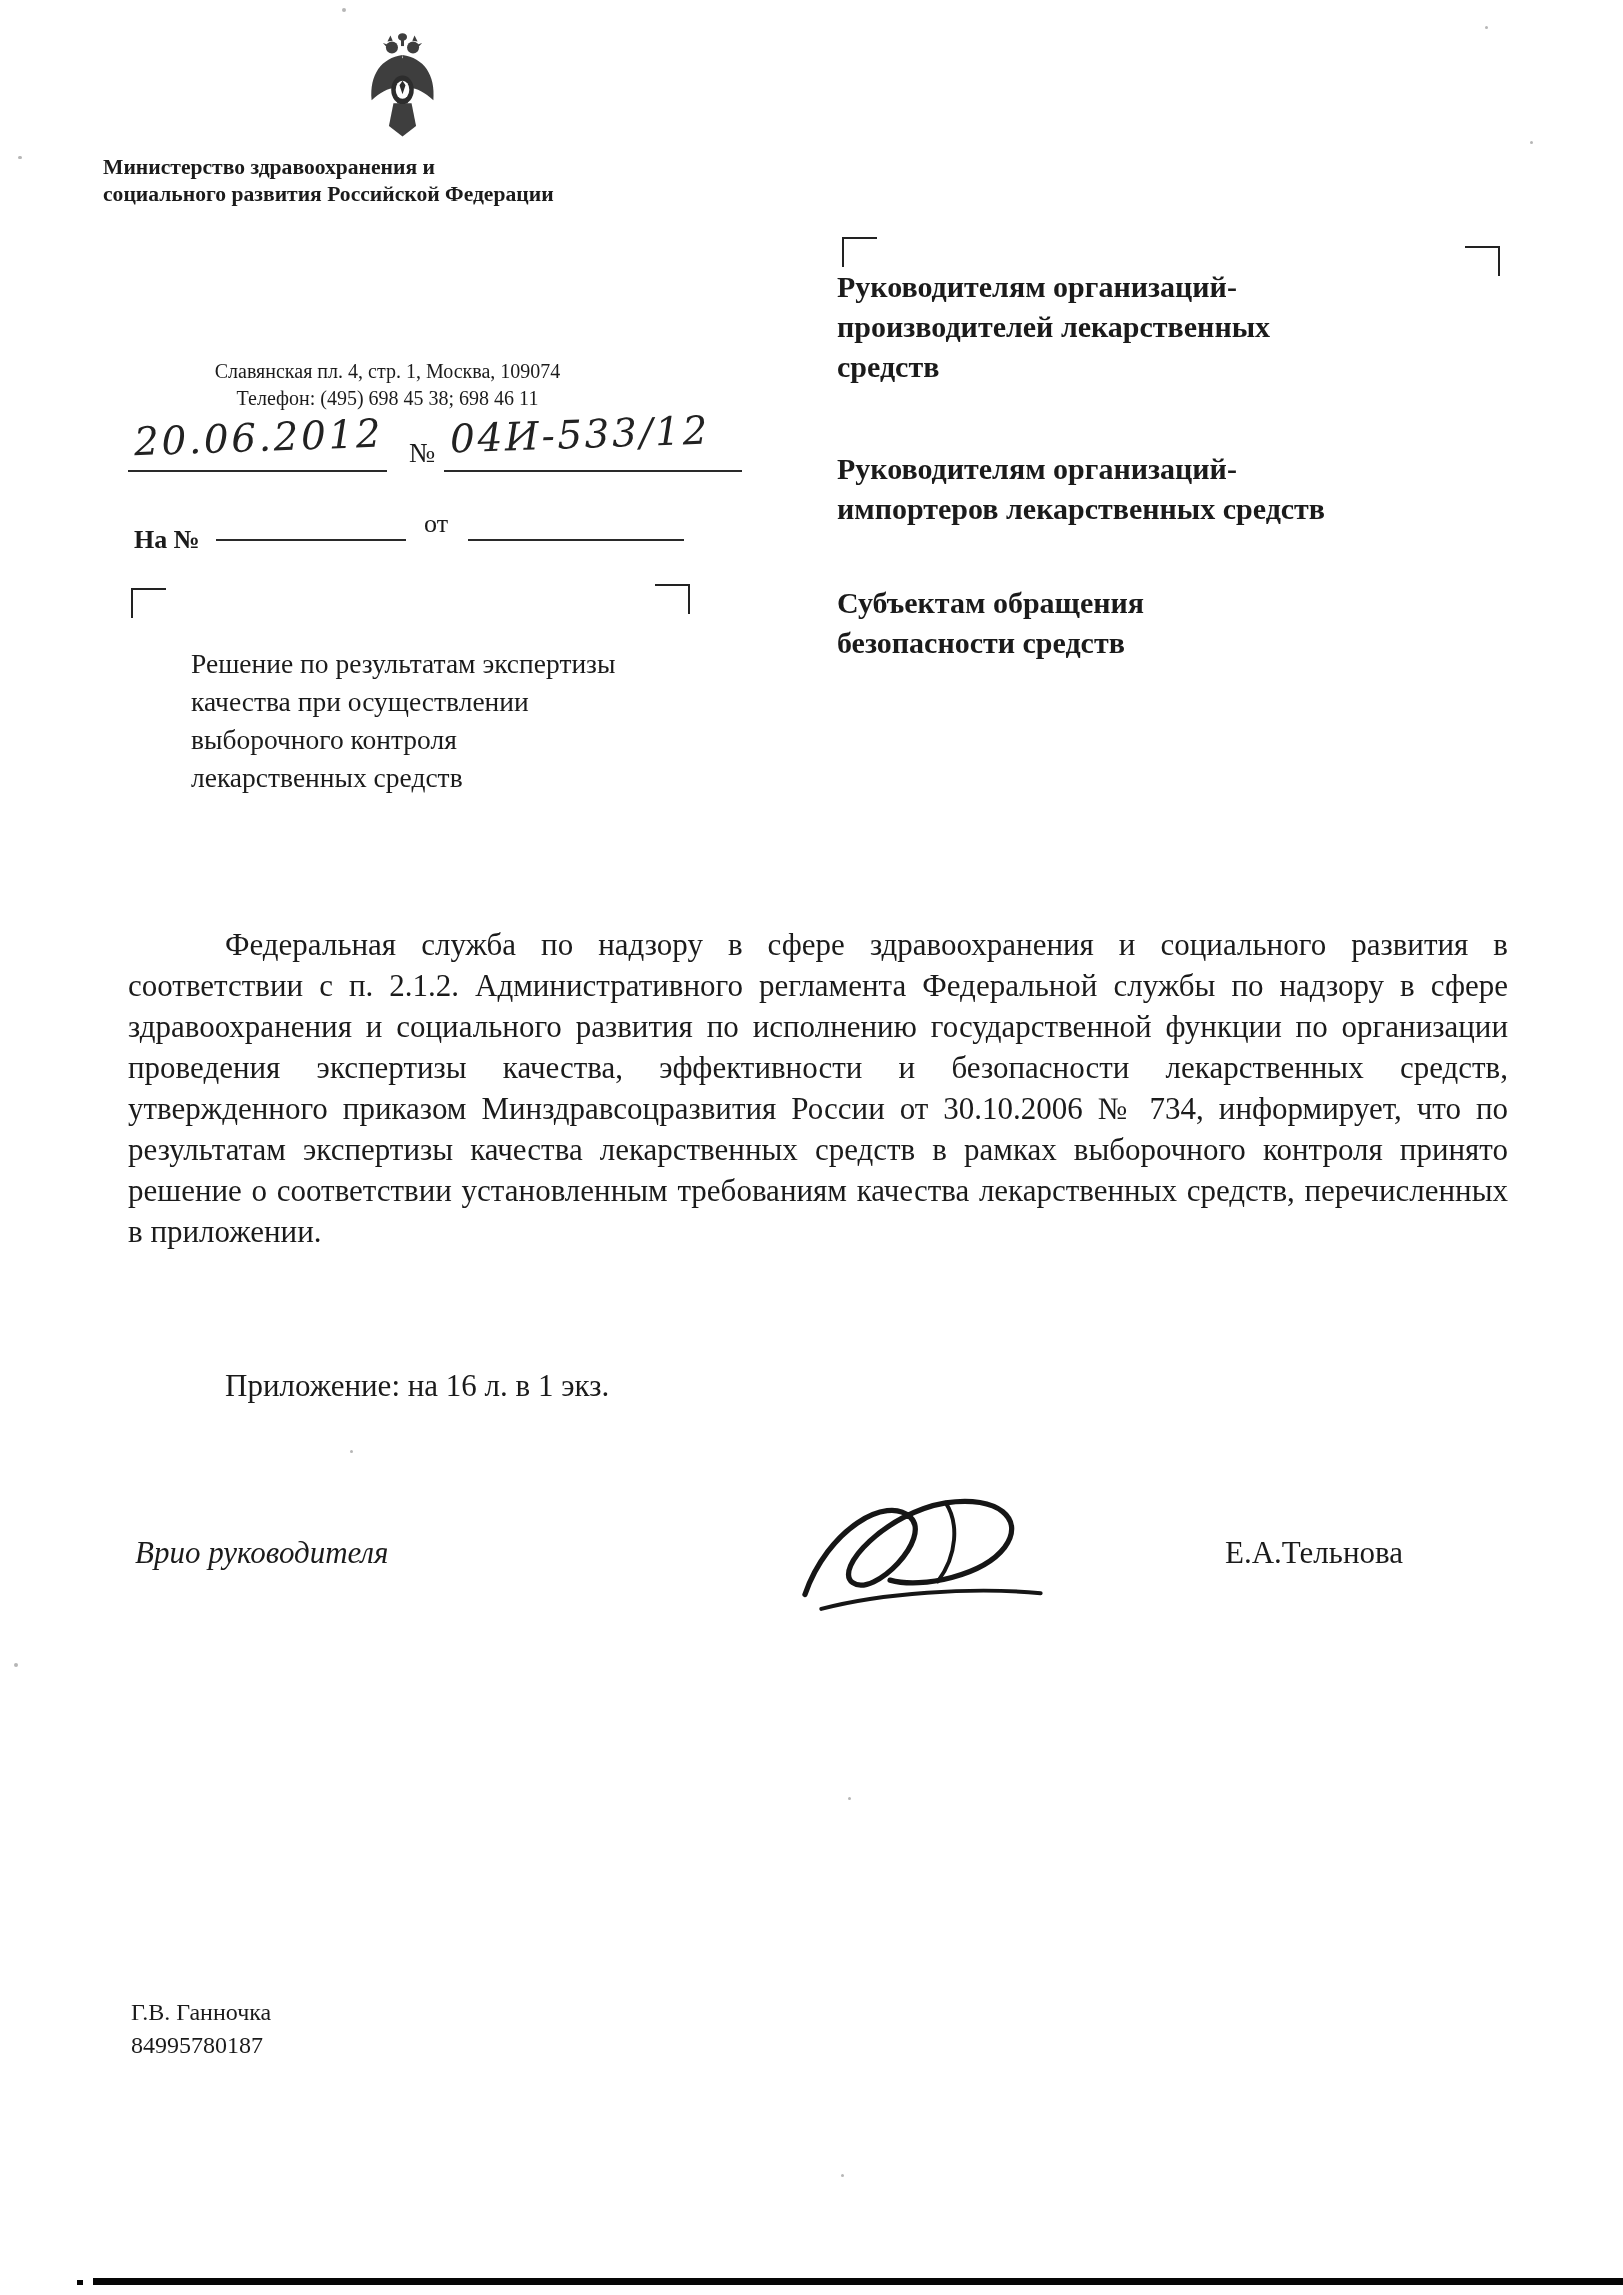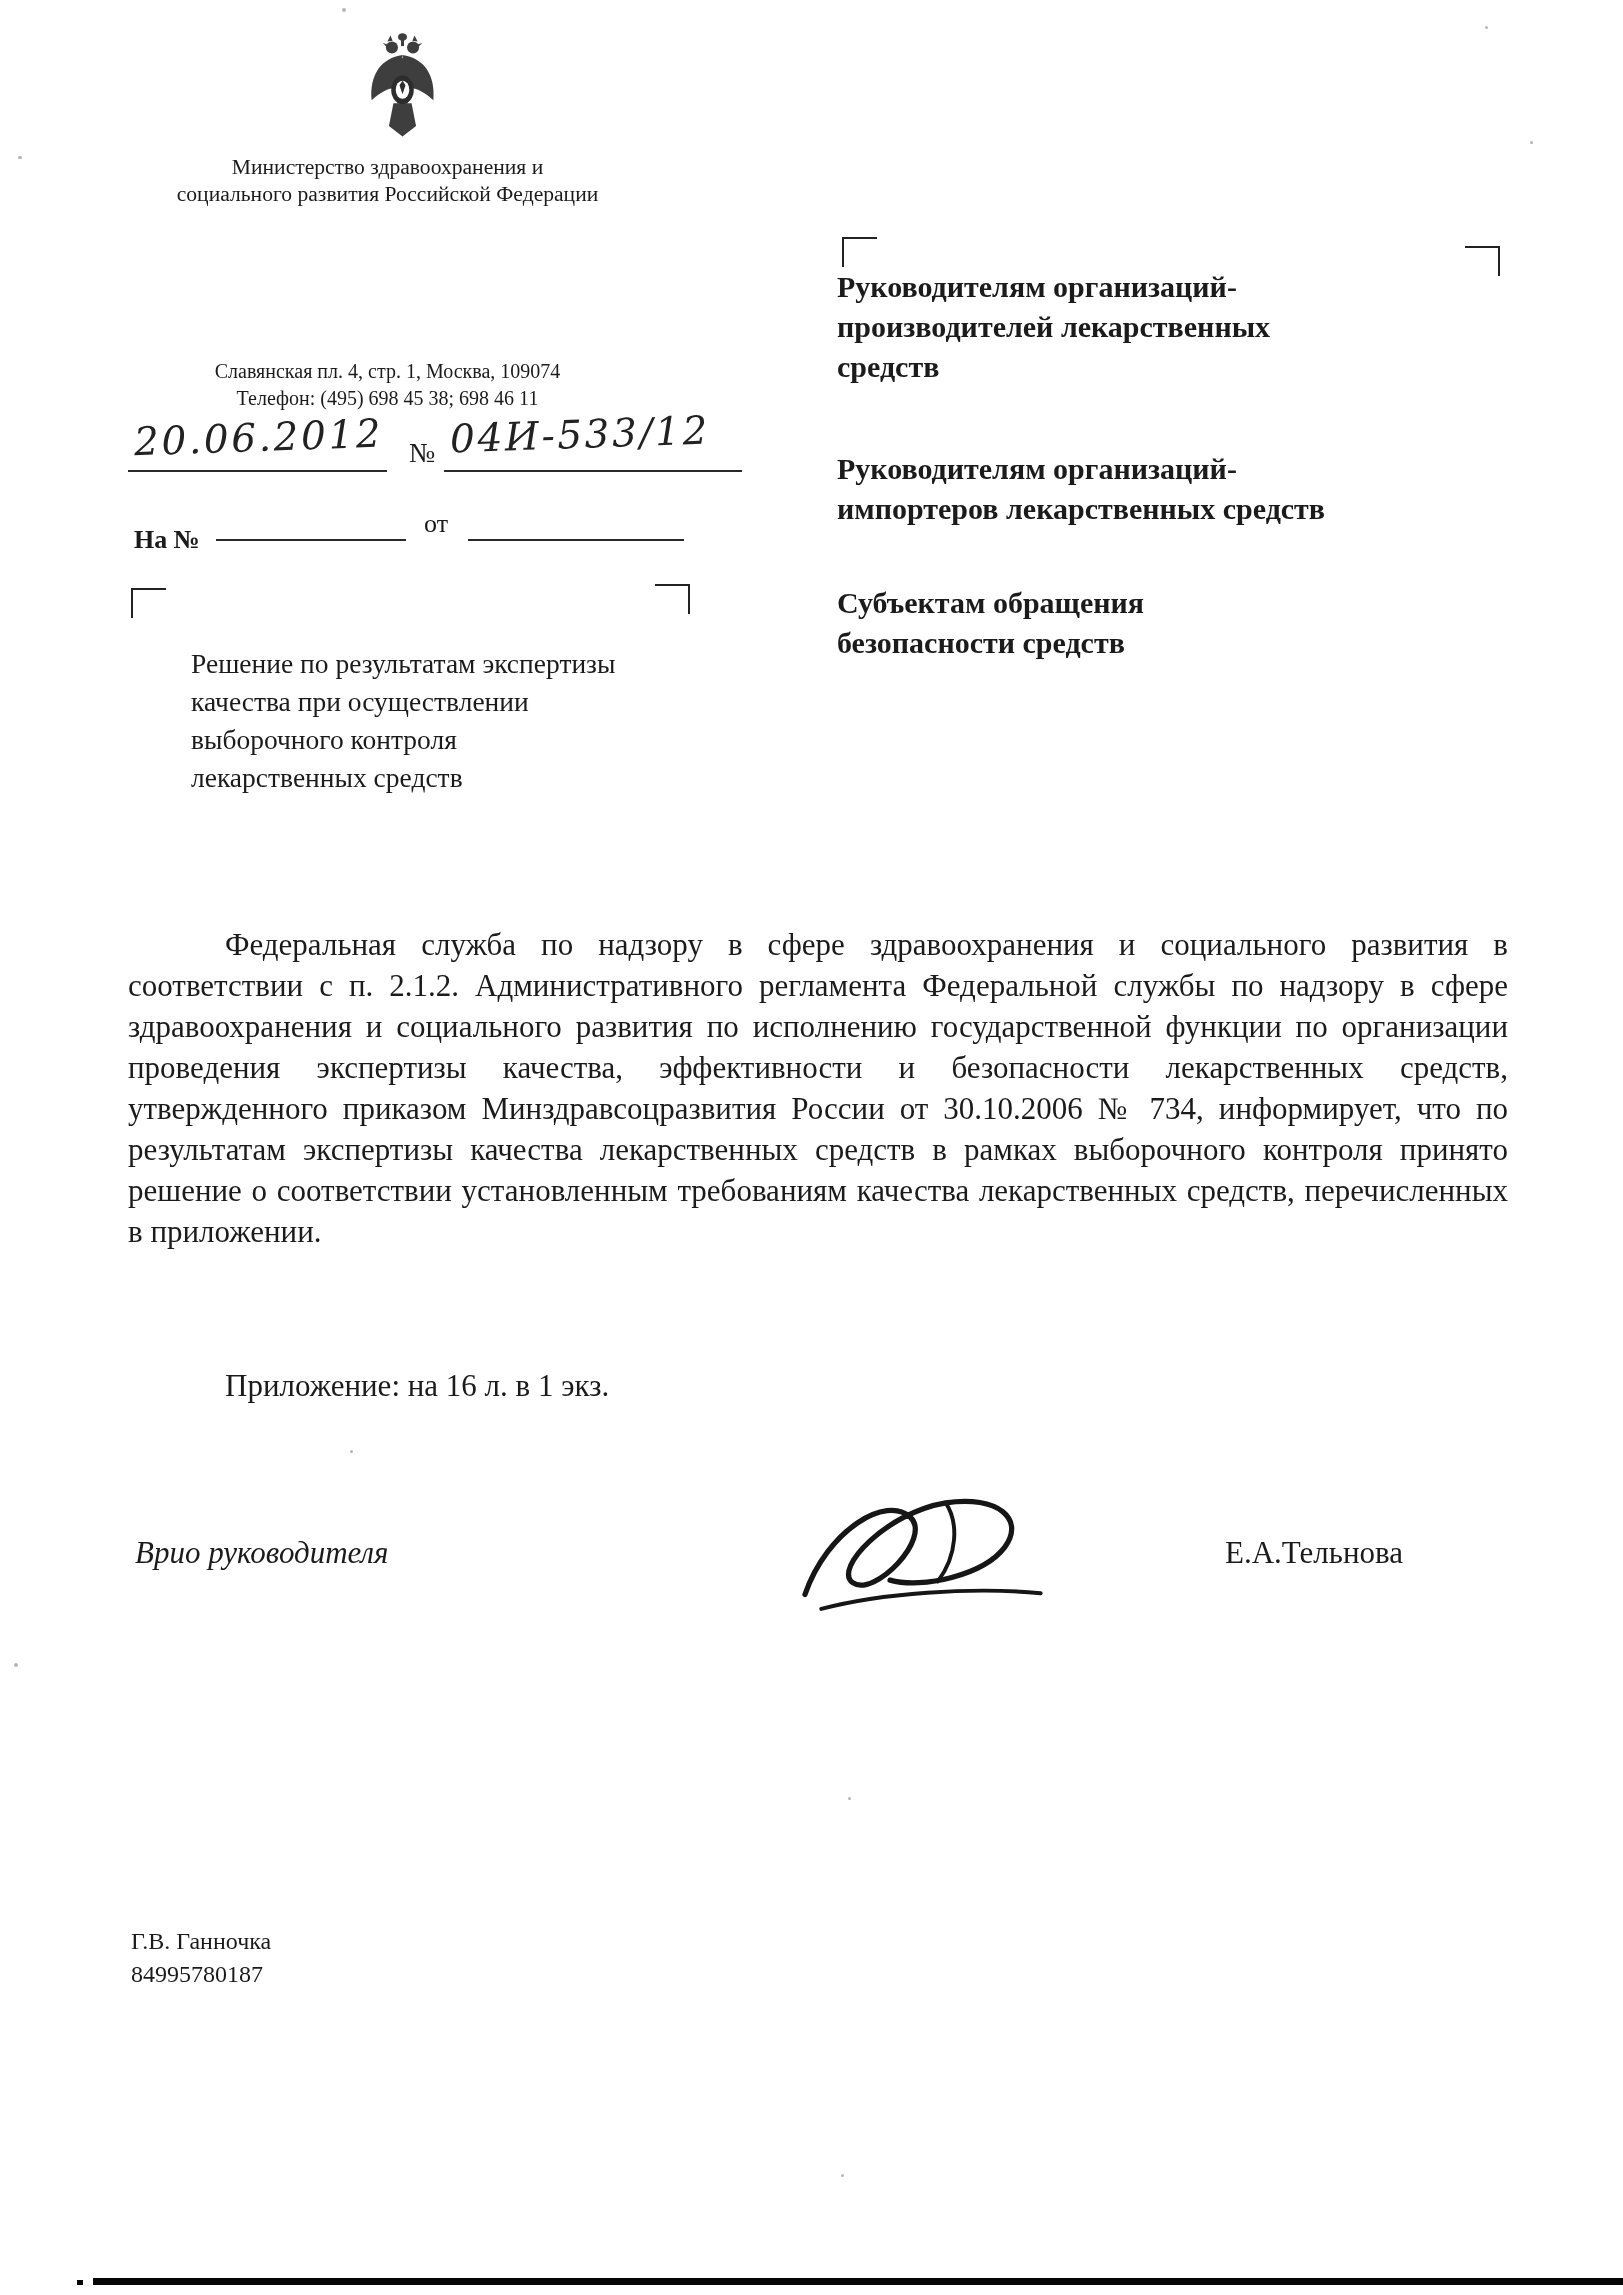--- a/index.html
+++ b/index.html
@@ -9,21 +9,21 @@
     background:#ffffff;
     font-family:"Liberation Serif", serif;
     color:#1b1b1b;
     overflow:hidden;
   }
   .ml{white-space:pre-line;}
   
   .emblem{position:absolute;left:362px;top:31px;width:81px;height:113px;}
   .ministry{
     position:absolute;left:103px;top:154px;width:569px;
-    text-align:center;font-weight:normal;font-size:21.6px;line-height:27px;
+    text-align:left;font-weight:bold;font-size:21.6px;line-height:27px;
   }
   .service{
     position:absolute;left:103px;top:216px;width:569px;
     text-align:center;font-weight:bold;font-size:27.5px;line-height:35px;
   }
   .addr{
     position:absolute;left:103px;top:359px;width:569px;
     text-align:center;font-size:20px;line-height:25px;
   }
   .phone{
@@ -71,21 +71,21 @@
   .attachment{
     position:absolute;left:128px;top:1368px;width:1380px;
     font-size:31px;text-indent:97px;
   }
   
   .sign-position{position:absolute;left:135px;top:1535px;font-size:31px;font-style:italic;}
   .sign-name{position:absolute;left:1225px;top:1535px;font-size:31px;}
   .sign-scribble{position:absolute;left:782px;top:1483px;width:275px;height:151px;}
   
   .footer{
-    position:absolute;left:131px;top:1925px;
+    position:absolute;left:131px;top:1996px;
     font-size:24px;line-height:33px;
   }
   
   .bottom-strip{position:absolute;left:93px;top:2278px;width:1530px;height:7.2px;background:#060606;}
   .bottom-tick{position:absolute;left:77px;top:2280px;width:5.9px;height:5.2px;background:#060606;}
   .speck{position:absolute;background:#7a7a7a;border-radius:50%;opacity:.55;}
 </style>
 </head>
 <body>
 

